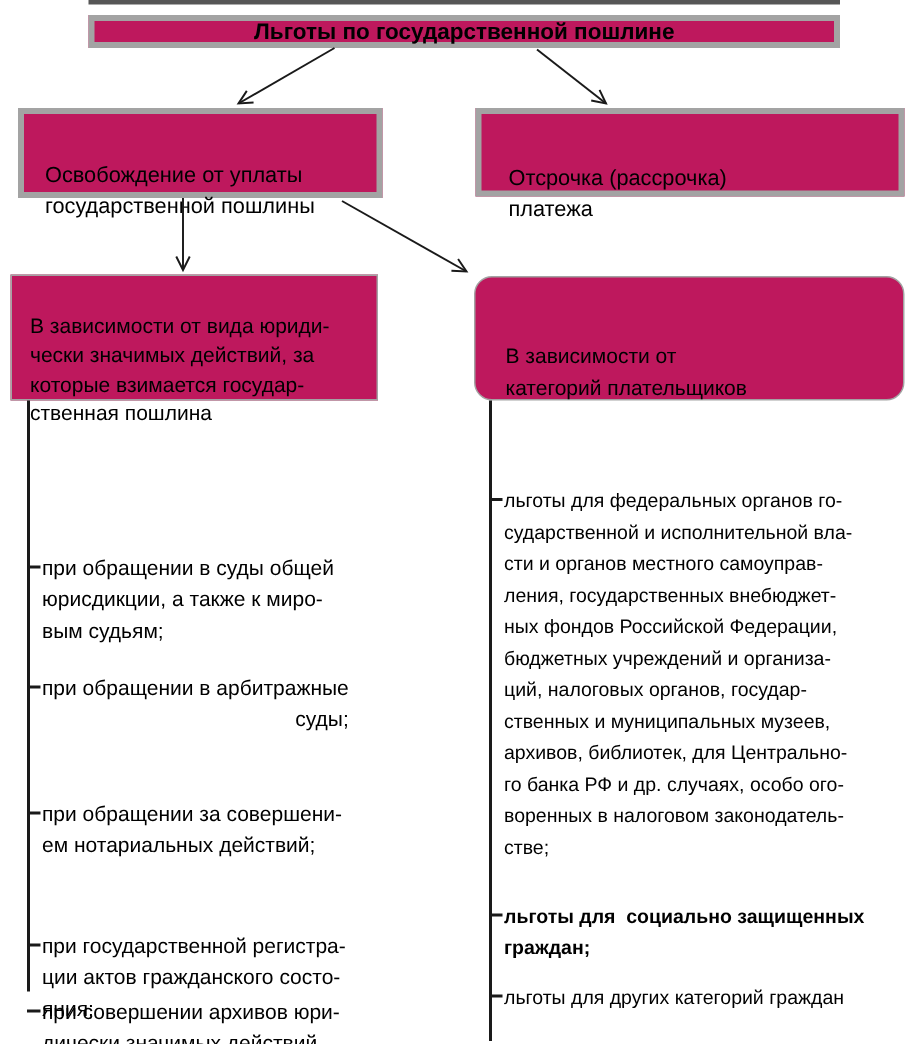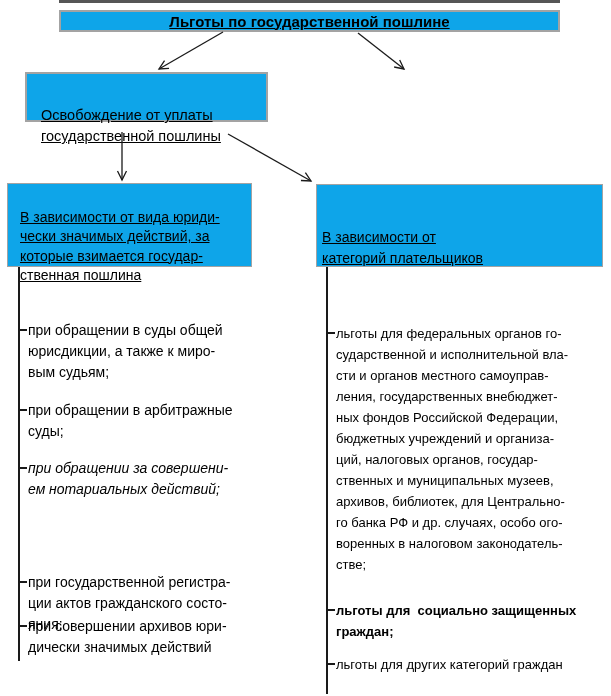--- a/index.html
+++ b/index.html
@@ -6,54 +6,53 @@
   .canvas{
     position:relative;
     width:611px;height:696px;
     background:#ffffff;
     font-family:"Liberation Sans","DejaVu Sans",sans-serif;
     color:#000;
     overflow:hidden;
   }
   .box{
     position:absolute;
-    border:2px solid #a3a3a3;
-    background:#0ea5e9;
+    border:4px solid #a3a3a3;
+    background:#be185d;
     box-sizing:border-box;
     white-space:pre-line;
-    text-decoration:underline;
   }
   .title-box{
     left:59px;top:10px;width:501px;height:22px;
     display:flex;align-items:center;justify-content:center;
     font-weight:bold;font-size:15px;
     white-space:nowrap;
   }
   .l2-left{
-    left:25px;top:72px;width:243px;height:50px;
+    left:12px;top:72px;width:243px;height:60px;
     padding:10px 6px 0 14px;
     font-size:14.5px;line-height:21px;
   }
   .l2-right{
     left:317px;top:72px;width:286px;height:59px;
     padding:12px 6px 0 18px;
     font-size:14.5px;line-height:21px;
   }
   .l3-left{
     left:7px;top:183px;width:245px;height:84px;
     border-width:1.5px;
     padding:4px 3px 0 12px;
     font-size:14px;line-height:19.5px;
     text-align:justify;
   }
   .l3-right{
     left:316px;top:184px;width:287px;height:83px;
     border-width:1.5px;
-    padding:21px 6px 0 5px;
-    font-size:14px;line-height:21px;
+    padding:21px 6px 0 20px;
+    font-size:14px;line-height:21px;border-radius:12px;
   }
   .connectors{
     position:absolute;left:0;top:0;width:611px;height:696px;
     pointer-events:none;
   }
   .vline{
     position:absolute;width:1.5px;background:#1a1a1a;
   }
   .vl-left{left:18px;top:267px;height:394px;}
   .vl-right{left:326px;top:267px;height:427px;}
@@ -61,21 +60,21 @@
     position:absolute;
     white-space:pre;
     line-height:21px;
   }
   .li::before{
     content:"";
     position:absolute;
     top:9px;width:9px;height:1.5px;
     background:#1a1a1a;
   }
-  .li-left{left:28px;font-size:14px;}
+  .li-left{left:28px;font-size:14px;margin-top:48px;}
   .li-left::before{left:-10px;}
   .li-right{left:336px;font-size:13px;}
   .li-right::before{left:-10px;}
   .top-artifact{
     position:absolute;left:59px;top:0;width:501px;height:3px;
     background:#565656;
   }
 </style>
 </head>
 <body>
@@ -86,20 +85,24 @@
 
   <div class="box title-box">
     <span>Льготы по государственной пошлине</span>
   </div>
 
   <div class="box l2-left">
     <span>Освобождение от уплаты
 государственной пошлины</span>
   </div>
 
+  <div class="box l2-right">
+    <span>Отсрочка (рассрочка)
+платежа</span>
+  </div>
 
   <div class="box l3-left">
     <span>В зависимости от вида юриди-
 чески значимых действий, за
 которые взимается государ-
 ственная пошлина</span>
   </div>
 
   <div class="box l3-right">
     <span>В зависимости от
@@ -118,23 +121,23 @@
     <line x1="228" y1="134" x2="311" y2="181" stroke="#1a1a1a" stroke-width="1.3" marker-end="url(#arrow)"></line>
   </svg>
 
   <div class="vline vl-left"></div>
   <div class="vline vl-right"></div>
 
   <div id="left-list">
       <div class="li li-left" style="top: 320px;"><span>при обращении в суды общей
 юрисдикции, а также к миро-
 вым судьям;</span></div>
-      <div class="li li-left" style="top: 400px;"><span>при обращении в арбитражные
+      <div class="li li-left" style="top: 400px; text-align: right;"><span>при обращении в арбитражные
 суды;</span></div>
-      <div class="li li-left" style="top: 458px; font-style: italic;"><span>при обращении за совершени-
+      <div class="li li-left" style="top: 484px;"><span>при обращении за совершени-
 ем нотариальных действий;</span></div>
       <div class="li li-left" style="top: 572px;"><span>при государственной регистра-
 ции актов гражданского состо-
 яния;</span></div>
       <div class="li li-left" style="top: 616px;"><span>при совершении архивов юри-
 дически значимых действий</span></div>
     </div>
   <div id="right-list">
       <div class="li li-right" style="top: 323px;"><span>льготы для федеральных органов го-
 сударственной и исполнительной вла-

